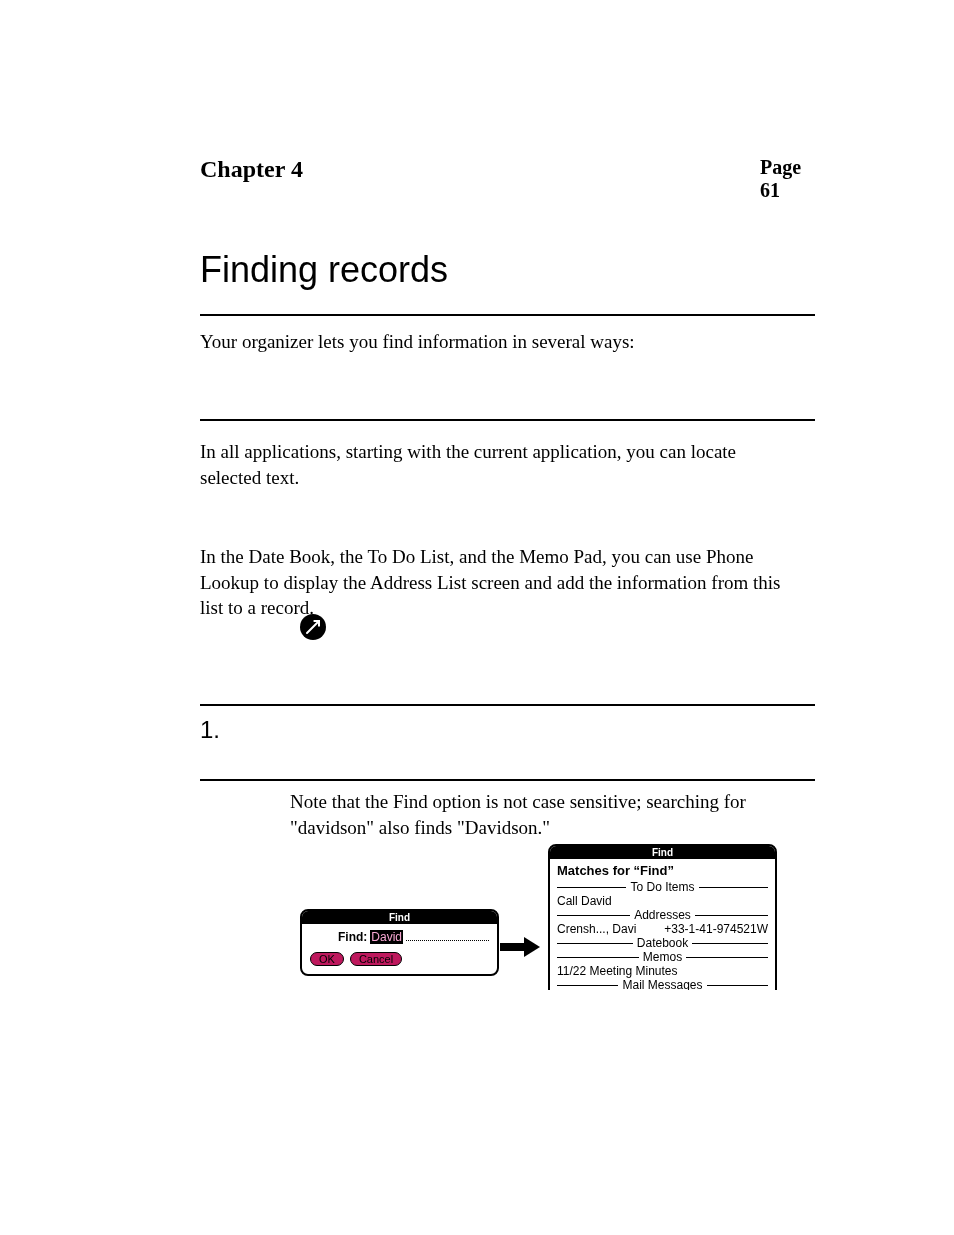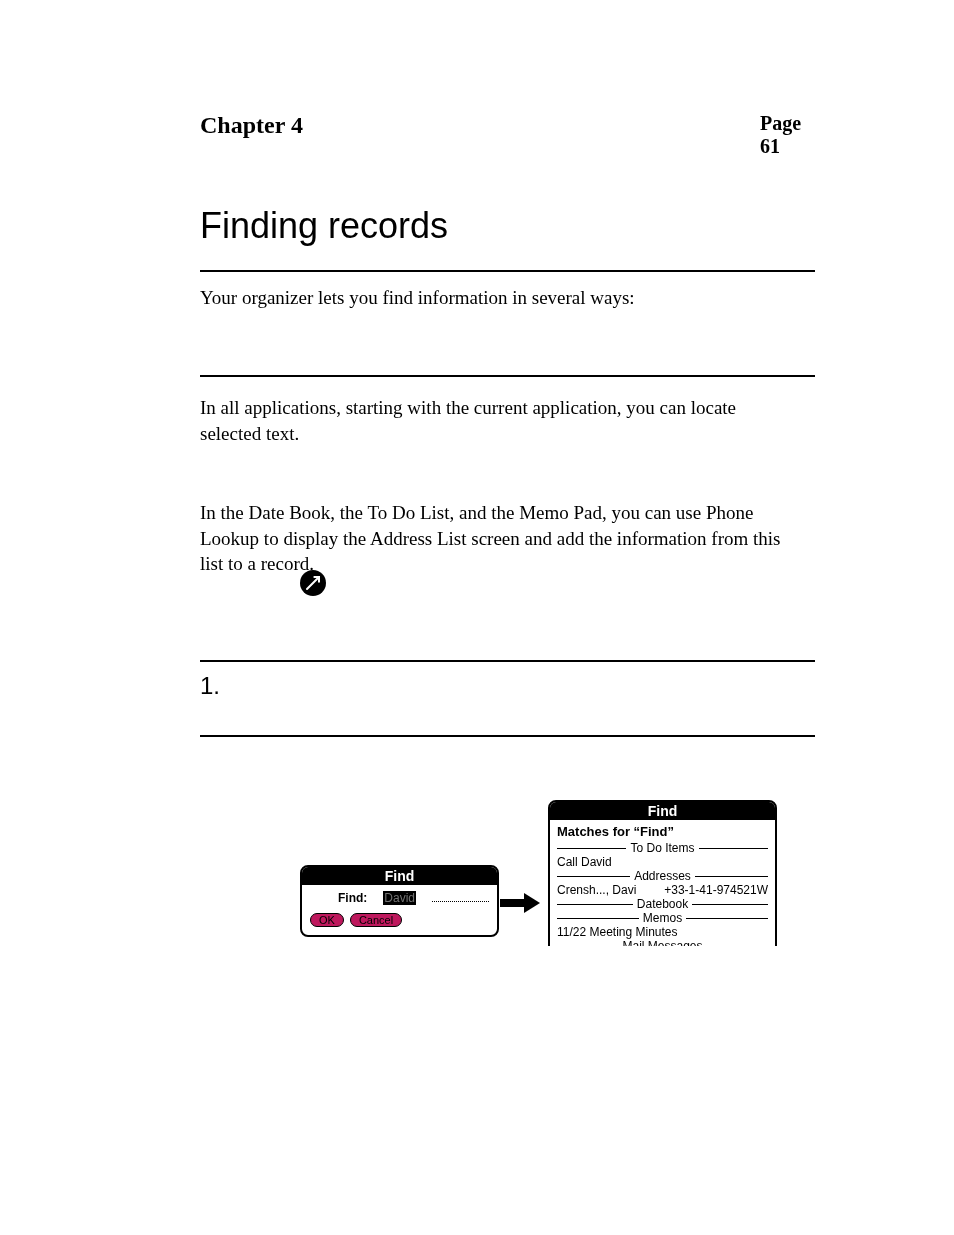--- a/index.html
+++ b/index.html
@@ -7,20 +7,21 @@
     padding: 0;
     background: #fff;
     font-family: Georgia, "Times New Roman", serif;
     color: #000;
     width: 954px;
   }
   .page {
     position: relative;
     width: 954px;
     height: 946px;
+    margin-top: 44px;
   }
   .col {
     position: absolute;
     left: 200px;
     width: 600px;
   }
   .chapter {
     top: 112px;
     font-weight: bold;
     font-size: 24px;
@@ -95,38 +96,38 @@
     background: #fff;
     border: 2px solid #000;
     border-radius: 8px;
     font-family: Arial, sans-serif;
   }
   .dlg-title {
     background: #000;
     color: #fff;
     text-align: center;
     font-weight: bold;
-    font-size: 14px;
+    font-size: 10px;
     border-radius: 6px 6px 0 0;
     padding: 1px 0;
   }
   .dlg-body {
     padding: 6px 8px 8px 8px;
   }
   .find-line {
     display: flex;
     align-items: baseline;
-    gap: 16px;
+    gap: 3px;
     font-size: 12px;
     padding-left: 28px;
   }
   .find-label { font-weight: bold; }
   .find-value {
     background: #000;
-    color: #737373;
+    color: #f9a8d4;
     padding: 0 1px;
     font-size: 12px;
   }
   .dots {
     flex: 1;
     border-bottom: 1px dotted #000;
     height: 10px;
   }
   .pill-row { margin-top: 8px; display: flex; gap: 6px; }
   .pill {
@@ -194,20 +195,21 @@
         <path d="M3 21 L21 3 M14 3 H21 V10" stroke="#fff" stroke-width="3" fill="none" stroke-linecap="round"></path>
       </svg>
   </div>
 
   <div class="rule rule3"></div>
 
   <div class="step-num">1.</div>
 
   <div class="rule rule4"></div>
 
+  <div class="col body p5">Note that the Find option is not case sensitive; searching for "davidson" also finds "Davidson."</div>
 
   <div class="dlg-find">
     <div class="dlg-title">Find</div>
     <div class="dlg-body">
       <div class="find-line">
         <span class="find-label">Find:</span>
         <span class="find-value">David</span>
         <span class="dots"></span>
       </div>
       <div class="pill-row">

